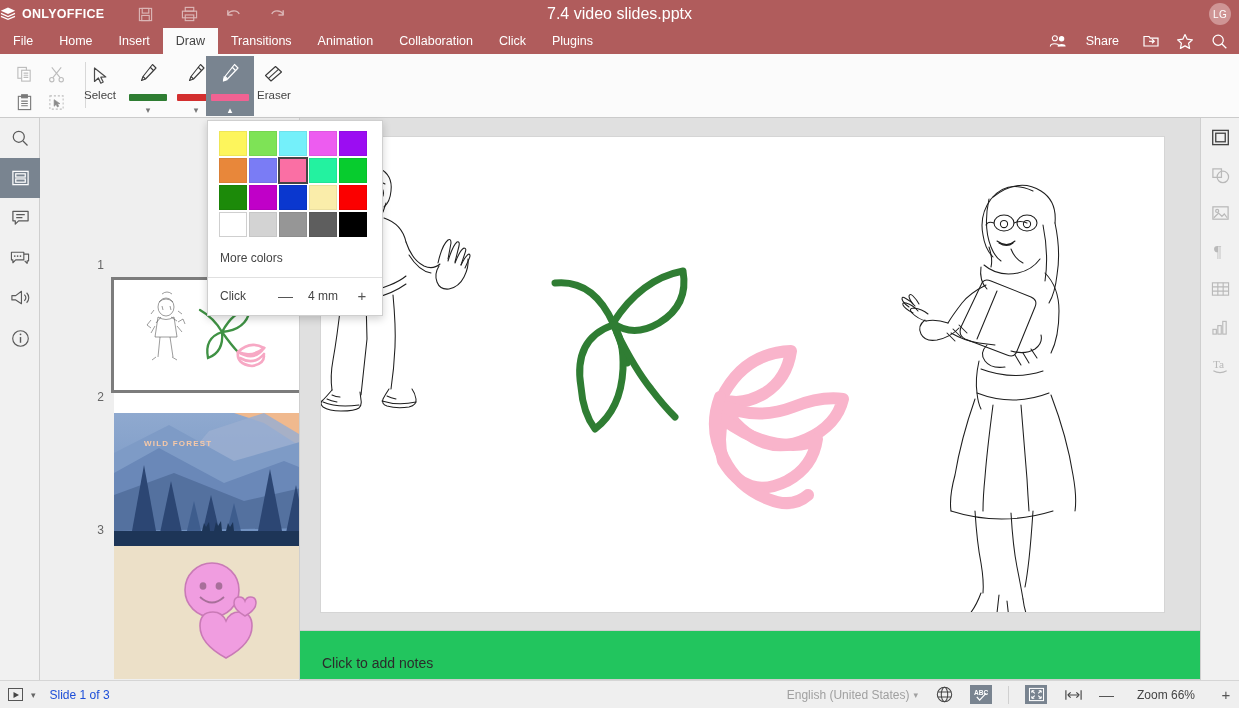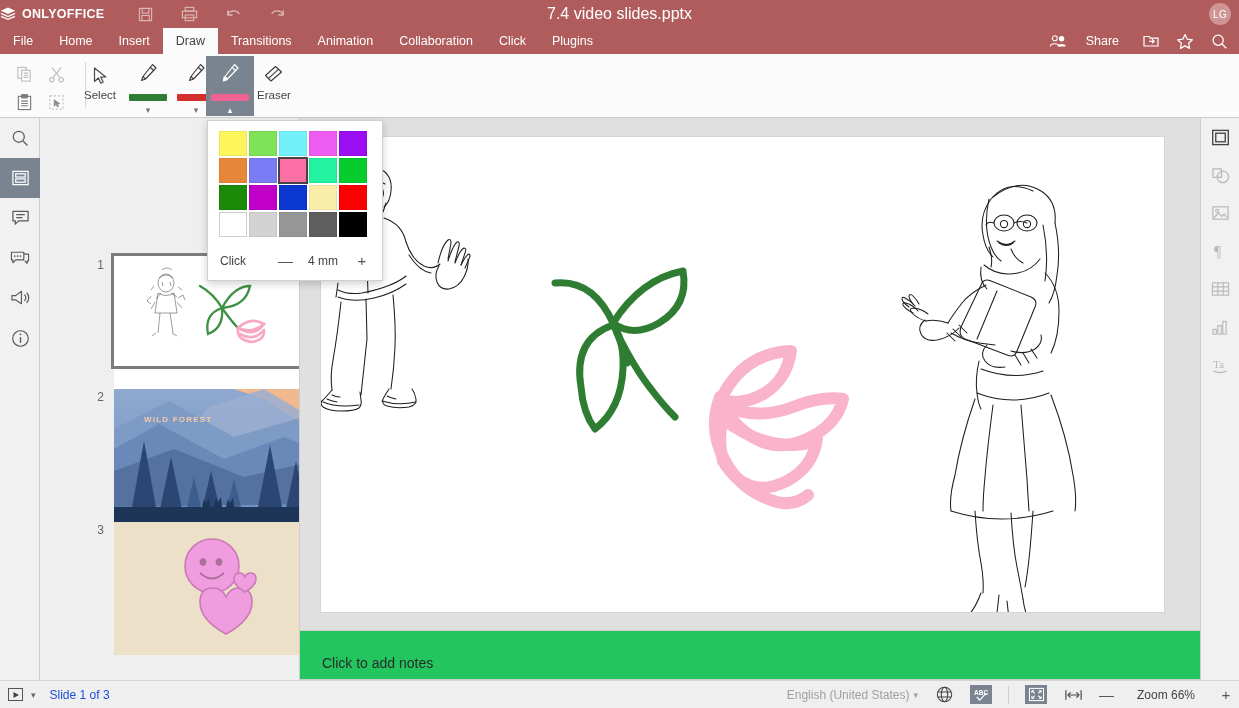--- a/index.html
+++ b/index.html
@@ -82,21 +82,21 @@
     border-right:1px solid #cfcfcf;
   }
   .rail-ic{ width:40px;height:40px;display:flex;align-items:center;justify-content:center; }
   .rail-ic.active{ background:#798490; }
   
   .thumbpanel{
     position:absolute;left:40px;top:118px;width:260px;height:562px;background:#efefef;
     border-right:1px solid #cfcfcf; overflow:hidden;
   }
   .thumb-num{ position:absolute;left:48px;width:16px;text-align:right;font-size:12px;color:#666; }
-  .thumb{ position:absolute;left:74px;width:200px;height:110px;background:#fff; }
+  .thumb{ position:absolute;left:74px;width:200px;height:110px;background:#fff;margin-top:24px; }
   .thumb.sel{ outline:3px solid #7c7c7c; }
   
   .editor{
     position:absolute;left:300px;top:118px;width:939px;height:512px;background:#e0e0e0;
   }
   .slide{
     position:absolute;left:20px;top:18px;width:845px;height:477px;background:#fff;
     border:1px solid #d5d5d5;
   }
   .vscroll{ position:absolute;right:0;top:0;width:16px;height:512px;background:#e0e0e0;border-left:1px solid #d3d3d3; }
@@ -651,20 +651,21 @@
     <div class="sw" style="background:#0a37cf"></div>
     <div class="sw" style="background:#faedaa"></div>
     <div class="sw" style="background:#fb0000"></div>
 
     <div class="sw" style="background:#ffffff;border:1px solid #cfcfcf"></div>
     <div class="sw" style="background:#d3d3d3"></div>
     <div class="sw" style="background:#969696"></div>
     <div class="sw" style="background:#5e5e5e"></div>
     <div class="sw" style="background:#000000"></div>
   </div>
+  <div class="more-colors">More colors</div>
   <div class="size-row">
     <span class="sz-label">Click</span>
     <span class="size-ctl">
       <span class="sz-btn">—</span>
       <span class="size-val">4 mm</span>
       <span class="sz-btn">+</span>
     </span>
   </div>
 </div>
 

